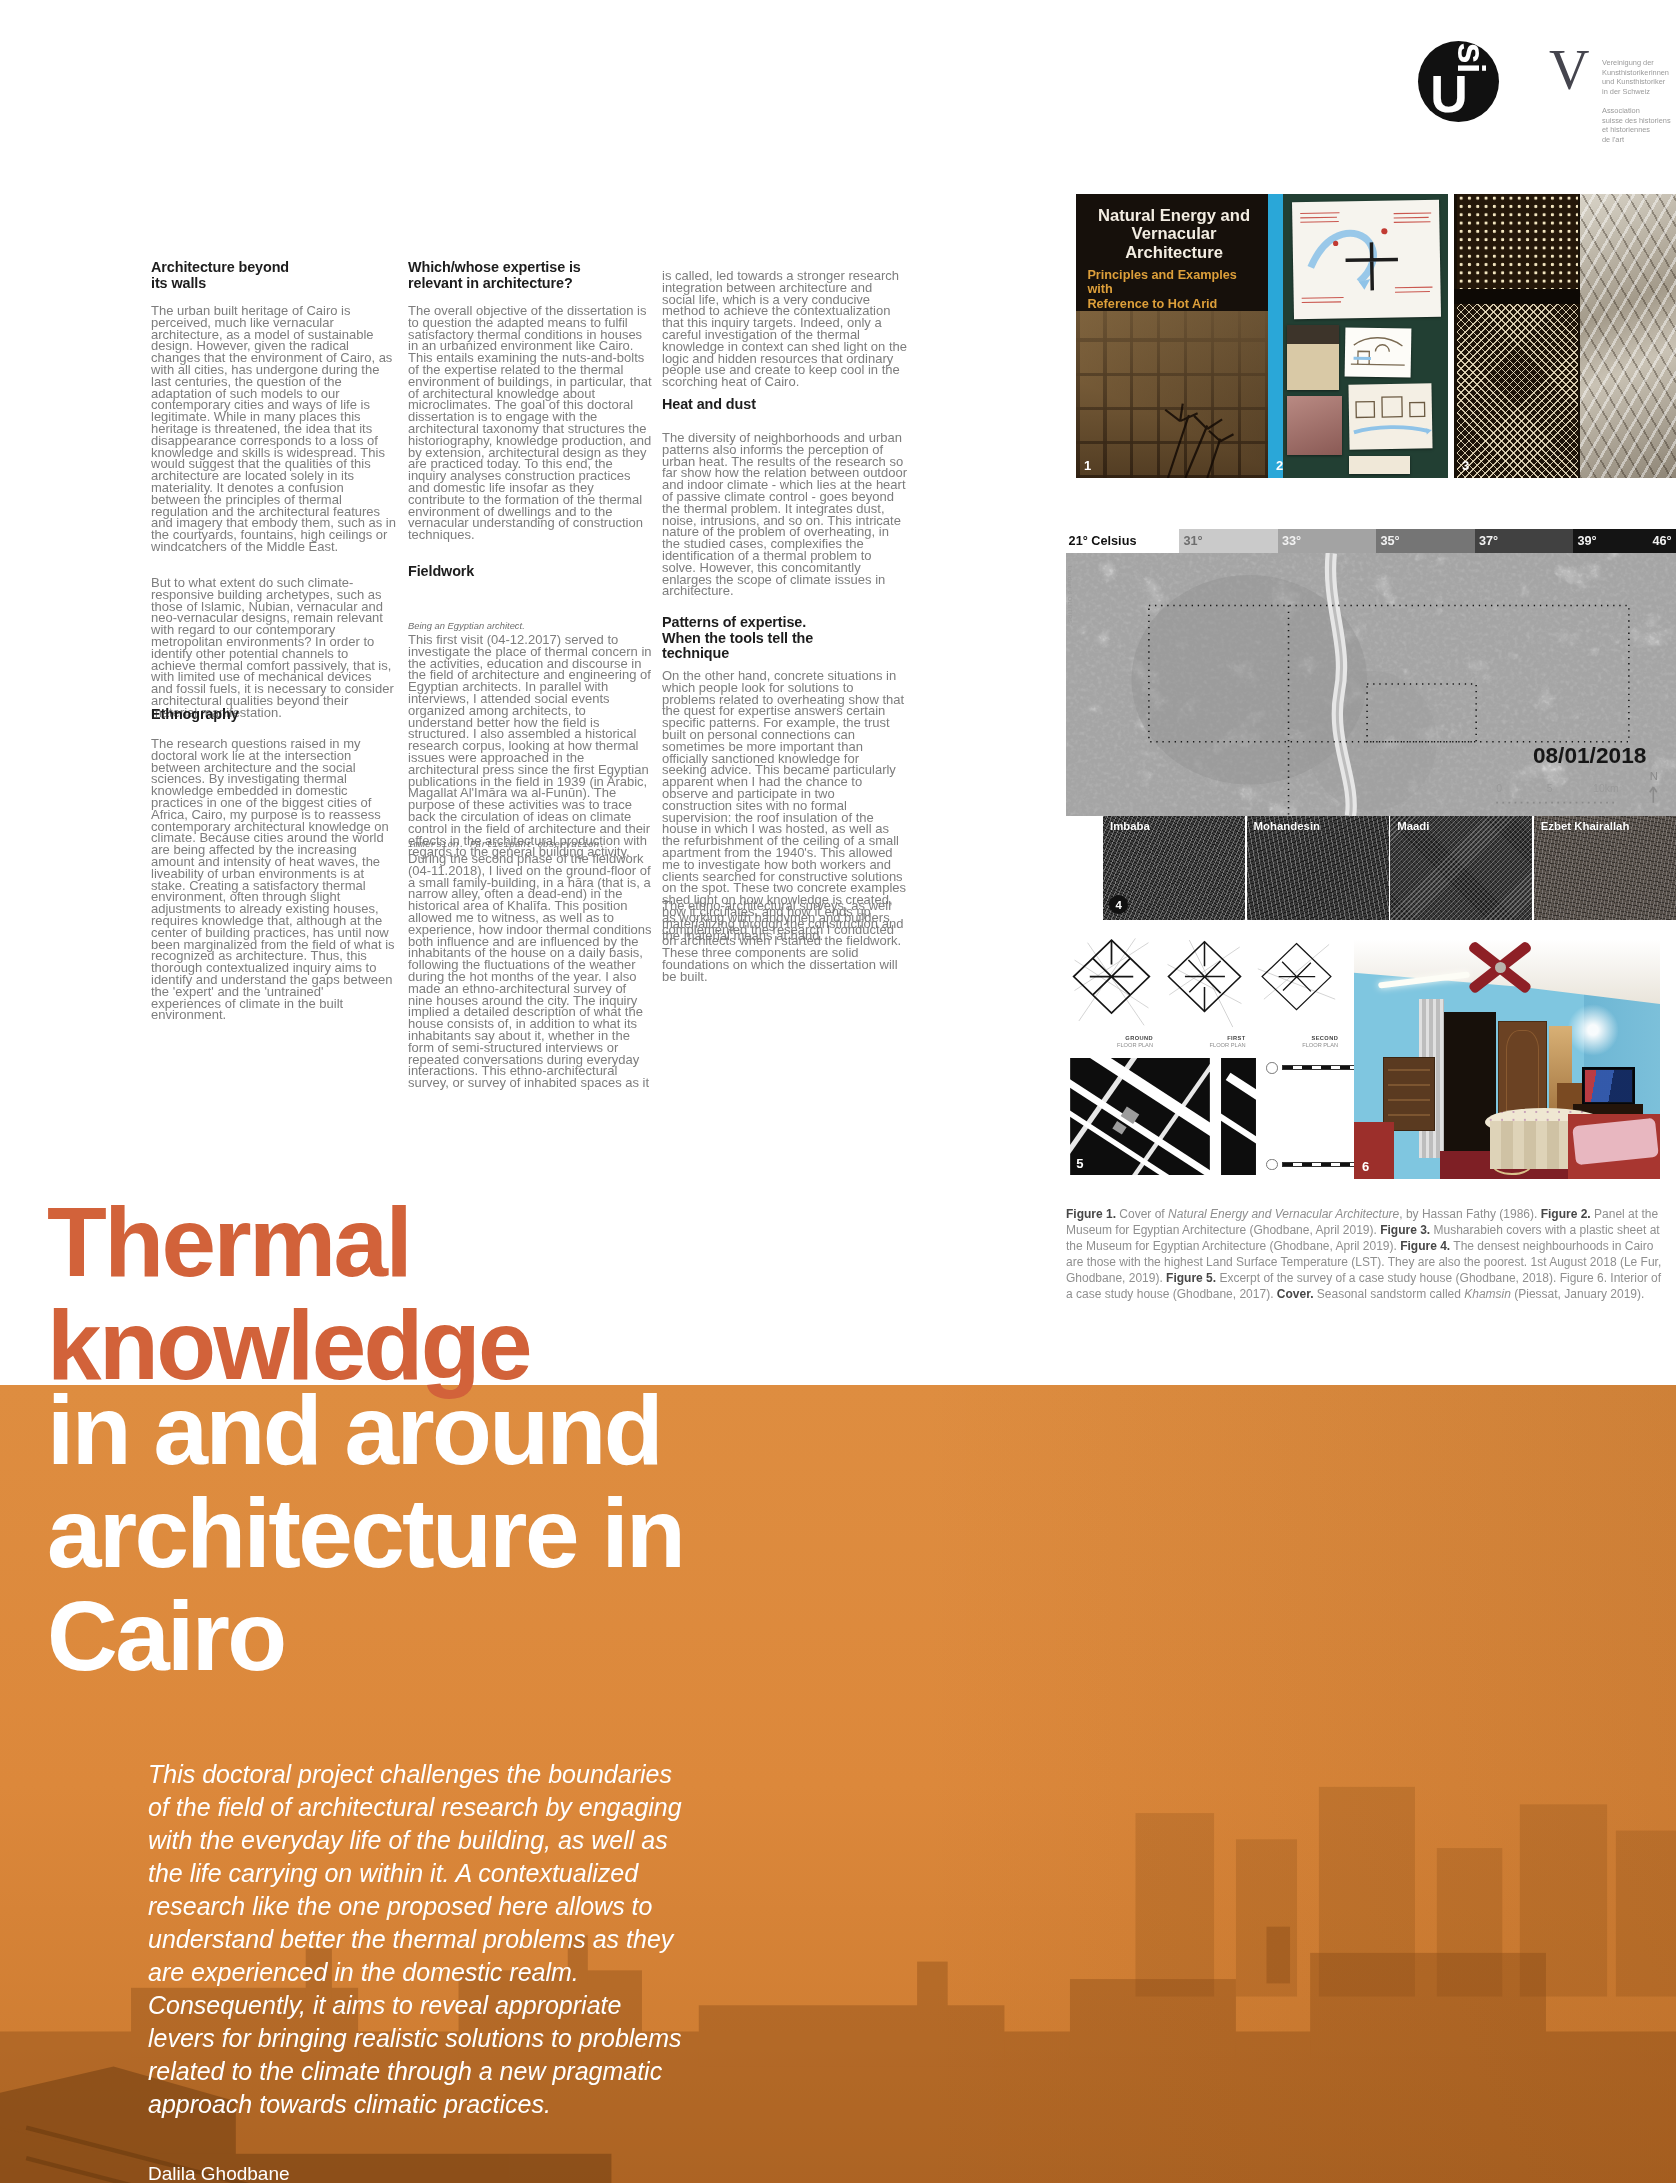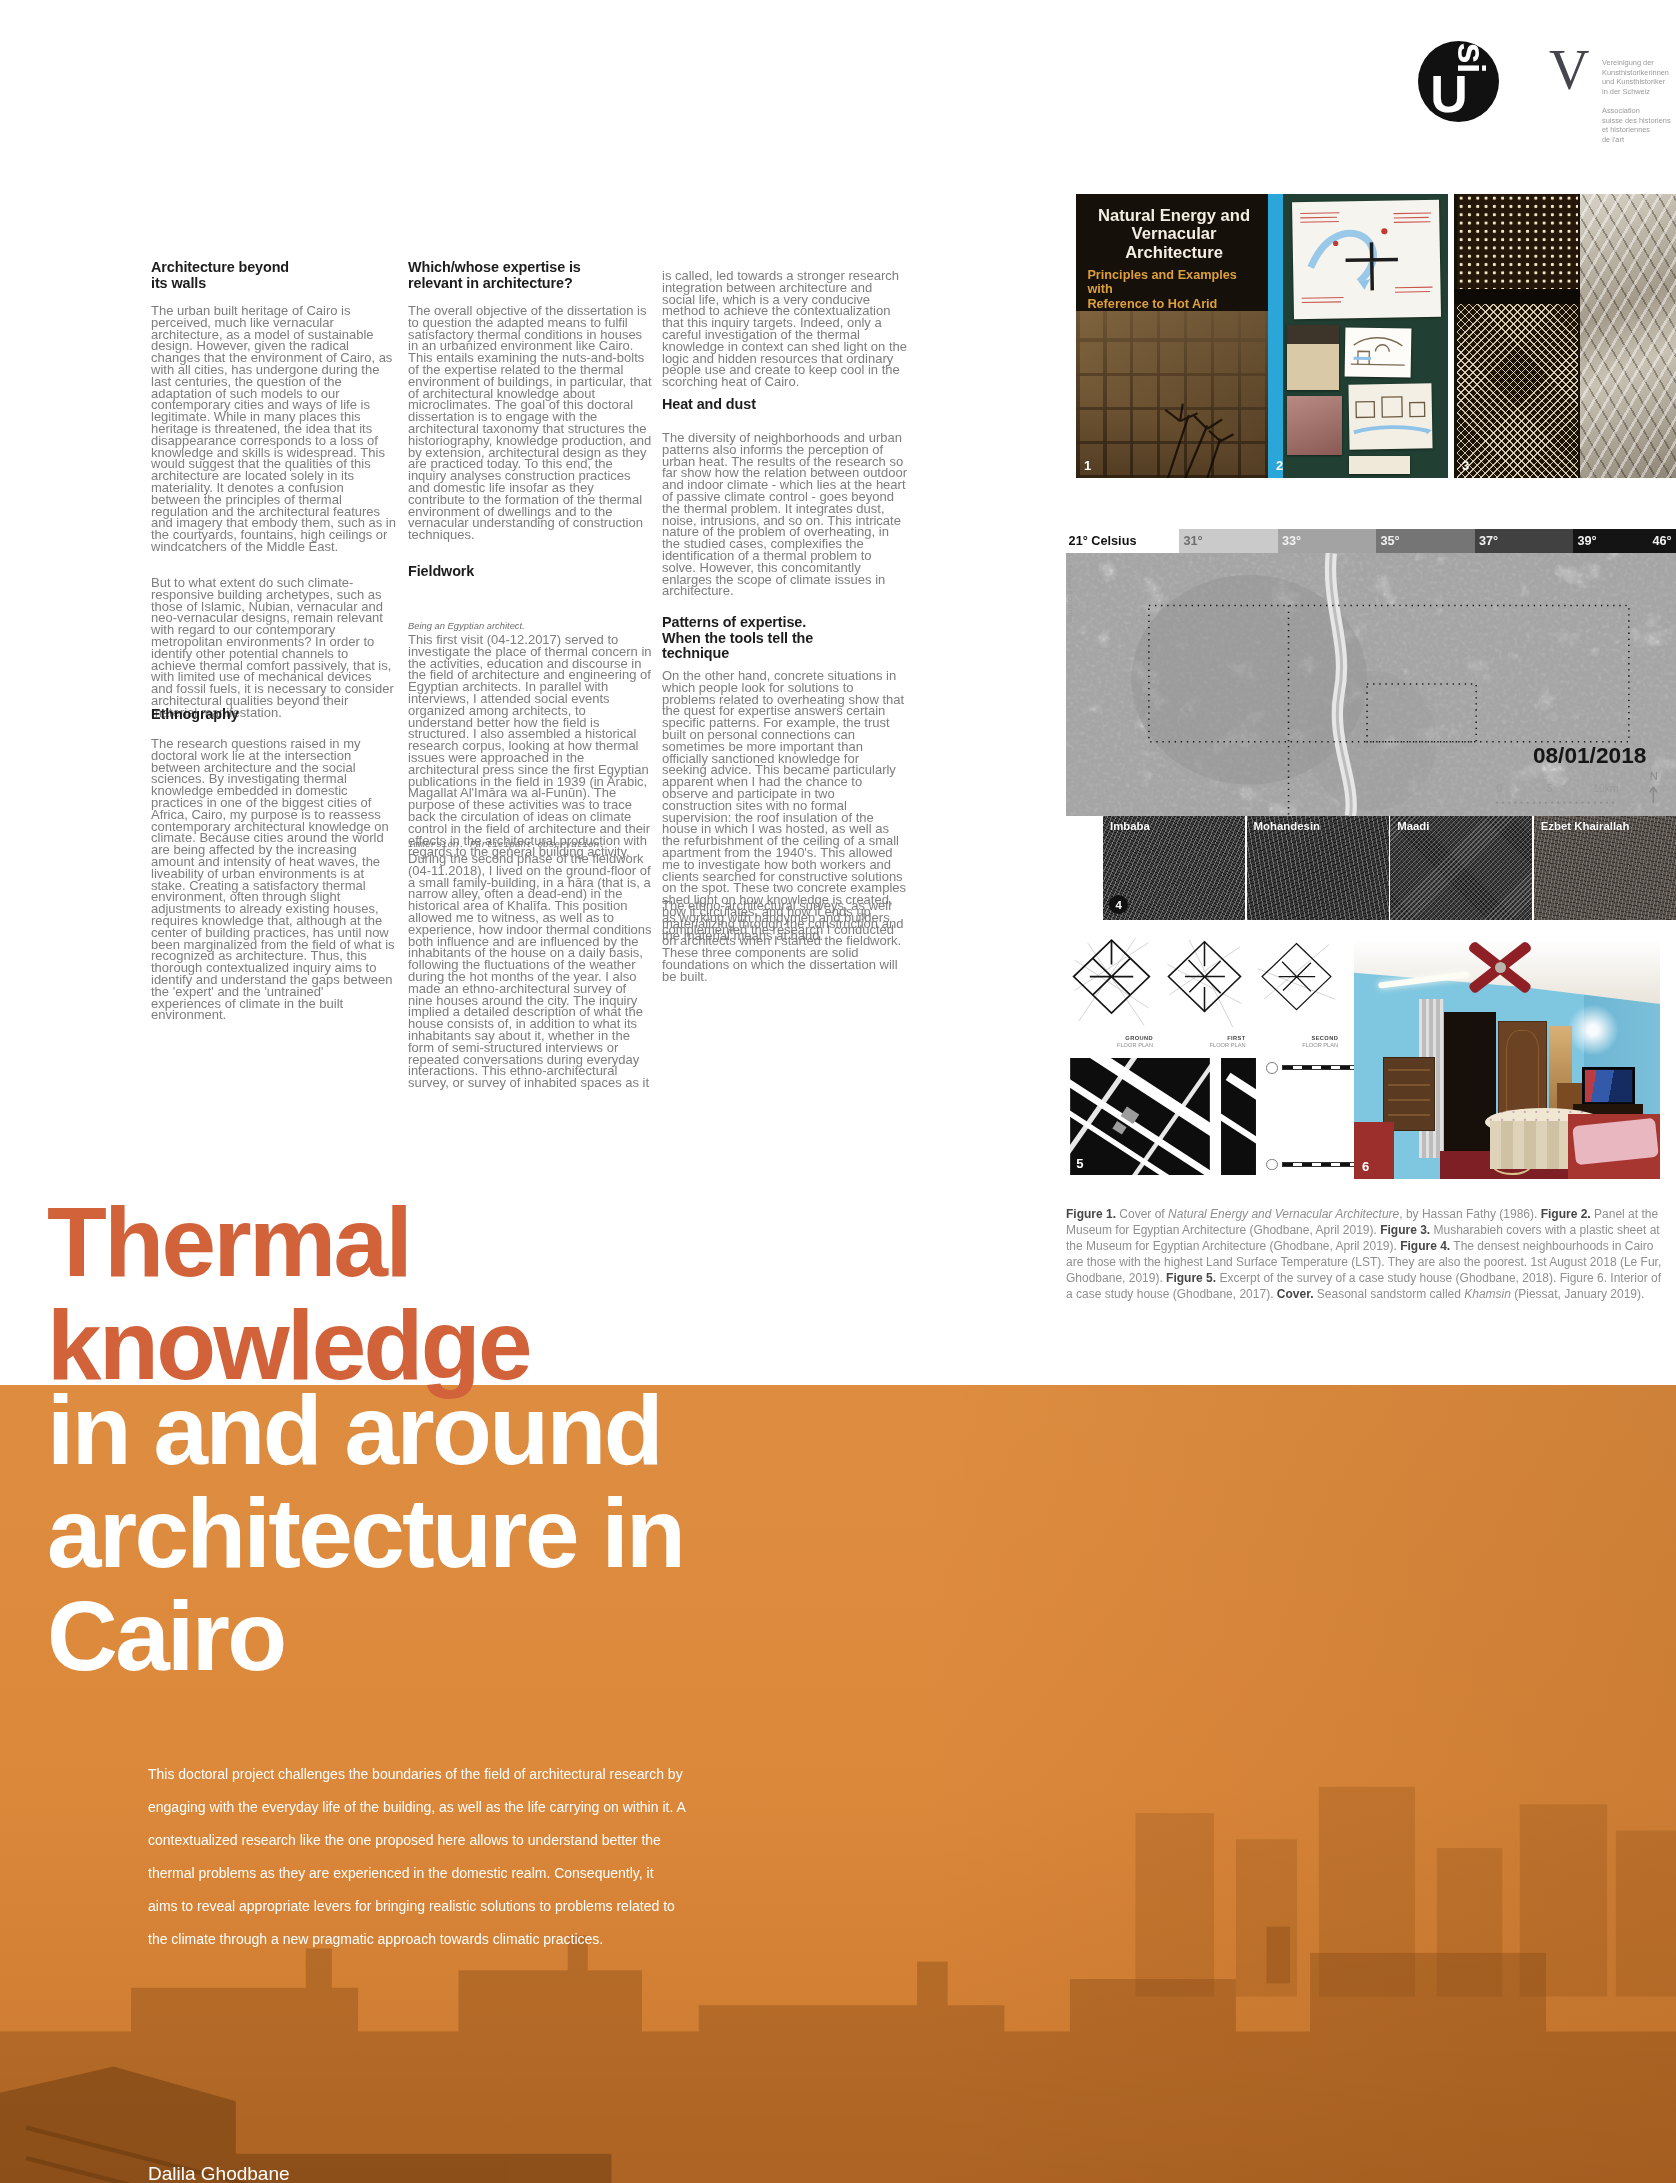--- a/index.html
+++ b/index.html
@@ -140,21 +140,21 @@
   .caption{left:1066px;top:1206px;width:603px;font-size:12px;line-height:16px;color:#8f8f8f;}
   .seg-b{font-weight:bold;color:#474747;}
   .seg-i{font-style:italic;}
 
   
   .title-a{left:47px;top:1191px;font-size:98px;line-height:103px;font-weight:bold;color:#d2623a;letter-spacing:-2.6px;z-index:3;}
   .title-b{left:47px;top:1379px;font-size:98px;line-height:103px;font-weight:bold;color:#ffffff;letter-spacing:-2.6px;z-index:3;}
   .orange{left:0;top:1385px;width:1677px;height:954px;
     background:linear-gradient(180deg,#de8d40 0%,#dc883b 42%,#d07e33 68%,#b96a25 100%);z-index:1;}
   .orange-shade{position:absolute;inset:0;background:linear-gradient(90deg,rgba(0,0,0,0) 55%,rgba(110,55,8,.14));}
-  .statement{left:148px;top:1758px;width:537px;font-size:14px;line-height:33px;color:#ffffff;z-index:3;}
+  .statement{left:148px;top:1758px;width:537px;font-size:25px;line-height:33px;color:#ffffff;z-index:3;font-style:italic;}
   .author{left:148px;top:2162px;font-size:19px;line-height:23.6px;color:#ffffff;z-index:3;}
 </style>
 </head>
 <body>
 
 <div class="poster">
 
   <div class="abs usi-circle">
     <span class="usi-u">U</span>
     <span class="usi-si">si</span>

